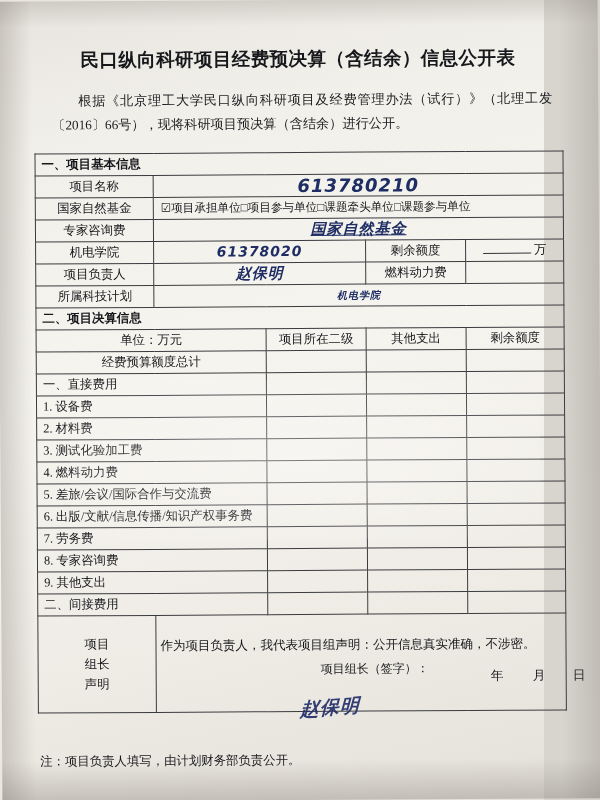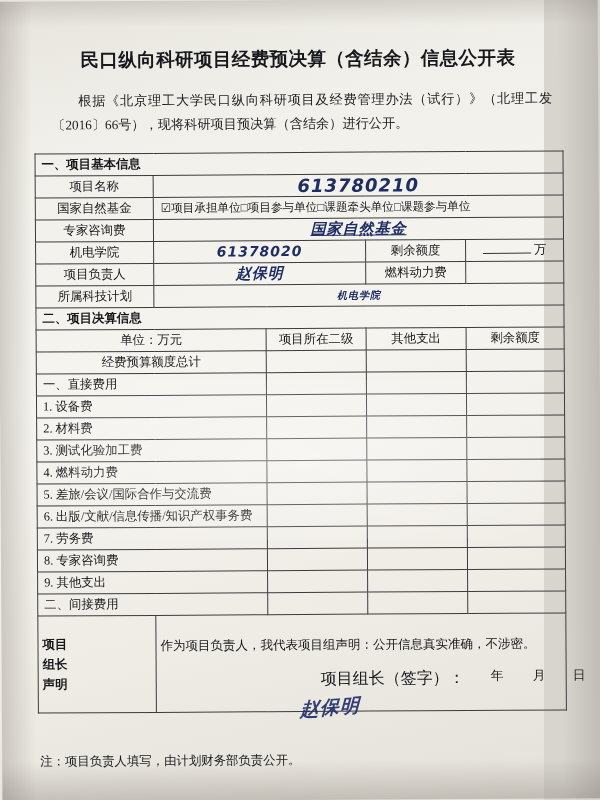--- a/index.html
+++ b/index.html
@@ -115,41 +115,40 @@
     border-bottom: 1px solid #33343a;
     height: 10px;
   }
   .decl {
     font-size: 12.5px;
     line-height: 20px;
     color: #16171a;
   }
   .declbox { height: 96px; vertical-align: top; padding-top: 8px !important; }
   .declside {
-    text-align: left;
+    text-align: center;
     font-size: 12.6px;
     line-height: 20px;
     vertical-align: middle;
-    font-weight: bold;
   }
   .note {
     position: absolute;
     left: 38px;
     top: 752px;
     font-size: 12.4px;
     color: #17181b;
   }
   .signrow {
     position: relative;
     height: 44px;
   }
   .signlabel {
     position: absolute;
-    left: 160px; top: 14px;
-    font-size: 16px;
+    left: 160px; top: 6px;
+    font-size: 12px;
   }
   .dmy {
     position: absolute;
     top: 14px;
     font-size: 12.8px;
   }
 </style>
 </head>
 <body>
 

